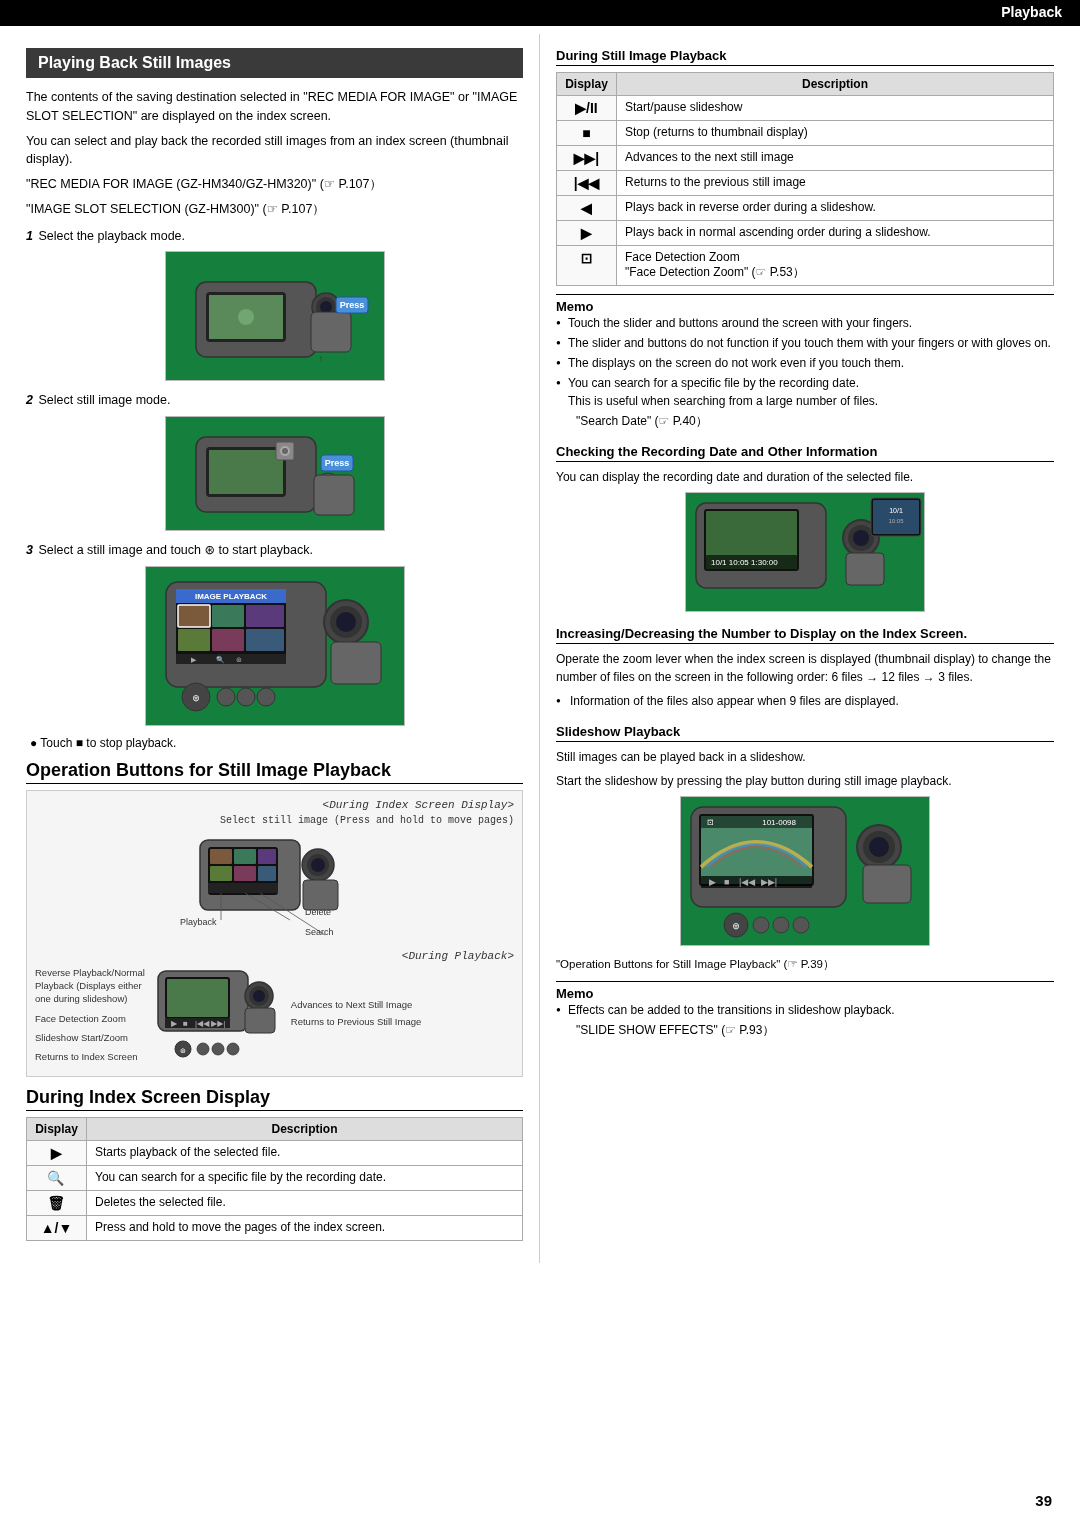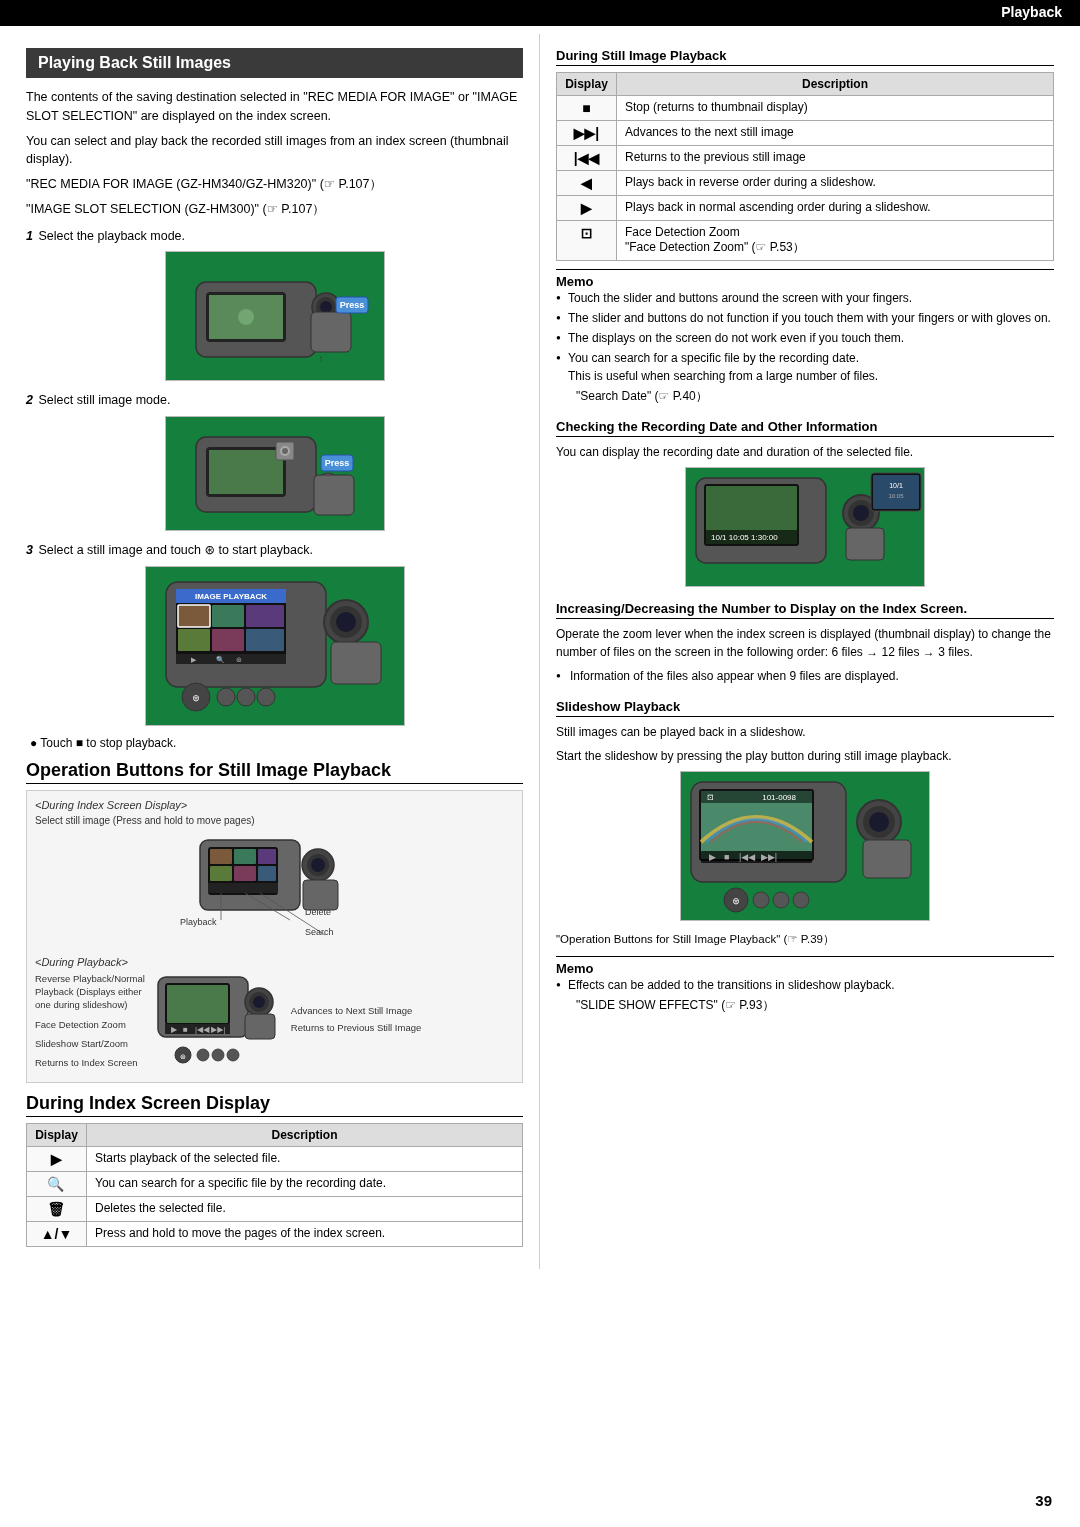--- a/index.html
+++ b/index.html
@@ -93,23 +93,24 @@
     .diagram-area {
       background: #f5f5f5;
       border: 1px solid #ccc;
       padding: 8px;
       margin-bottom: 10px;
       font-size: 11px;
     }
     .diagram-caption {
       font-size: 11px;
       font-style: italic;
-      text-align: left;
+      text-align: right;
       color: #333;
       margin-bottom: 4px;
+      font-family: Liberation Mono, monospace;
     }
     
     table {
       width: 100%;
       border-collapse: collapse;
       font-size: 12px;
       margin-bottom: 8px;
     }
     table th {
       background: #ddd;
@@ -343,21 +344,21 @@
             <line x1="90" y1="63" x2="155" y2="105" stroke="#555" stroke-width="0.8"></line>
             <text x="135" y="105" font-size="9" fill="#333">Search</text>
 
             <circle cx="148" cy="35" r="16" fill="#444" stroke="#333" stroke-width="1.5"></circle>
             <circle cx="148" cy="35" r="11" fill="#333"></circle>
             <circle cx="148" cy="35" r="7" fill="#1a1a2e"></circle>
             <rect x="133" y="50" width="35" height="30" rx="4" fill="#666" stroke="#333" stroke-width="1"></rect>
           </svg>
         </div>
 
-        <div class="diagram-caption" style="margin-top:6px;">&lt;During Playback&gt;</div>
+        <div class="diagram-caption" style="">&lt;During Playback&gt;</div>
 
         <div style="display:flex; gap:8px; align-items:flex-start;">
           <div style="flex:0 0 auto;">
             <div style="font-size:9.5px; line-height:1.4; color:#333;">Reverse Playback/Normal<br>Playback (Displays either<br>one during slideshow)</div>
             <div style="font-size:9.5px; line-height:1.4; margin-top:6px; color:#333;">Face Detection Zoom</div>
             <div style="font-size:9.5px; line-height:1.4; margin-top:6px; color:#333;">Slideshow Start/Zoom</div>
             <div style="font-size:9.5px; line-height:1.4; margin-top:6px; color:#333;">Returns to Index Screen</div>
           </div>
           <div style="flex:0 0 auto;">
             <svg width="130" height="100" viewBox="0 0 130 100">
@@ -424,20 +425,24 @@
       <div class="right-sub-heading">During Still Image Playback</div>
       <table>
         <thead>
           <tr>
             <th>Display</th>
             <th>Description</th>
           </tr>
         </thead>
         <tbody>
           <tr>
+            <td class="icon-cell">▶/II</td>
+            <td>Start/pause slideshow</td>
+          </tr>
+          <tr>
             <td class="icon-cell">■</td>
             <td>Stop (returns to thumbnail display)</td>
           </tr>
           <tr>
             <td class="icon-cell">▶▶|</td>
             <td>Advances to the next still image</td>
           </tr>
           <tr>
             <td class="icon-cell">|◀◀</td>
             <td>Returns to the previous still image</td>

